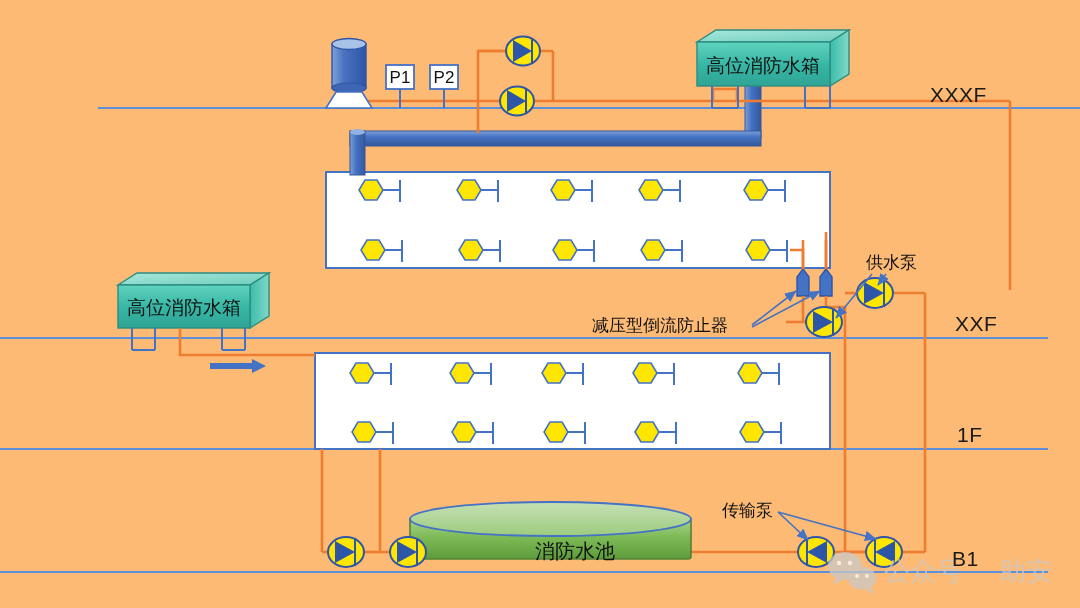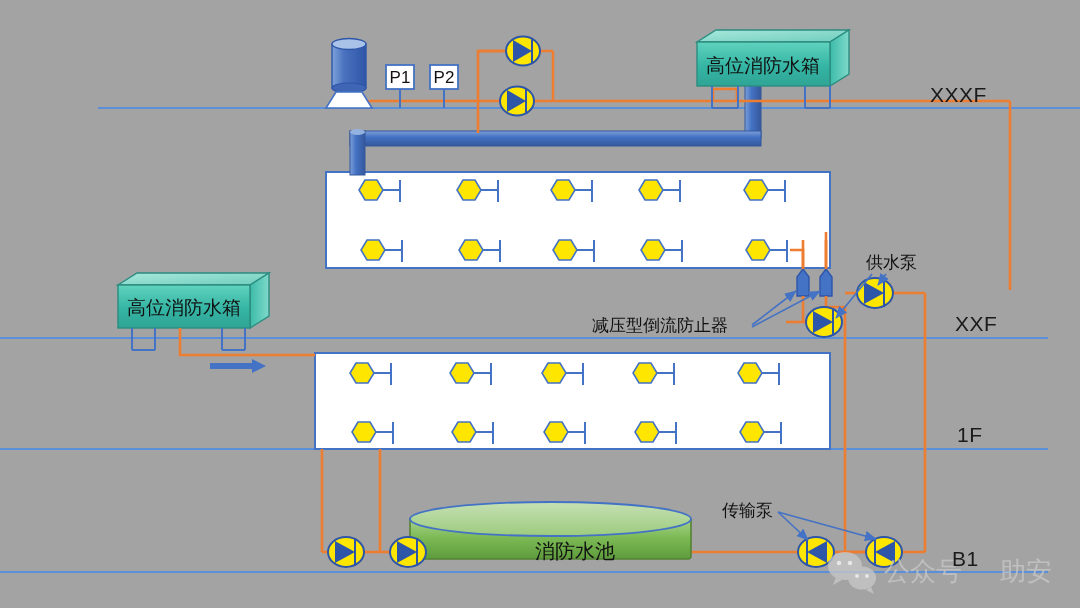--- a/index.html
+++ b/index.html
@@ -7,21 +7,21 @@
     padding: 0;
     background: #ffffff;
   }
   body {
     font-family: "Liberation Sans", "DejaVu Sans", sans-serif;
   }
   #stage {
     position: relative;
     width: 1080px;
     height: 608px;
-    background: #a3a3a3;
+    background: #fdba74;
     overflow: hidden;
   }
   #stage svg {
     position: absolute;
     left: 0;
     top: 0;
   }
   .floor-label {
     font-family: "Liberation Sans", "DejaVu Sans", sans-serif;
     font-size: 21px;

